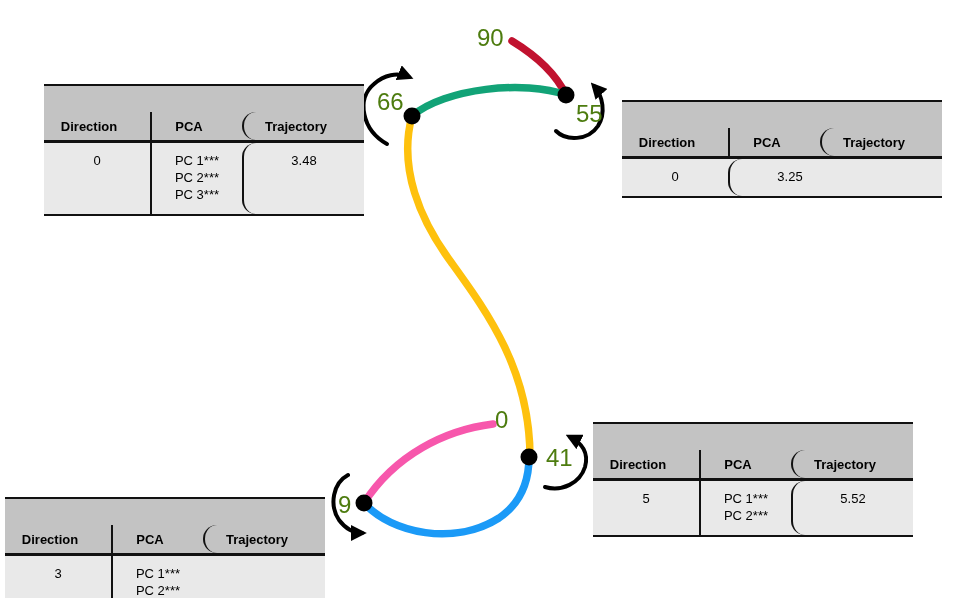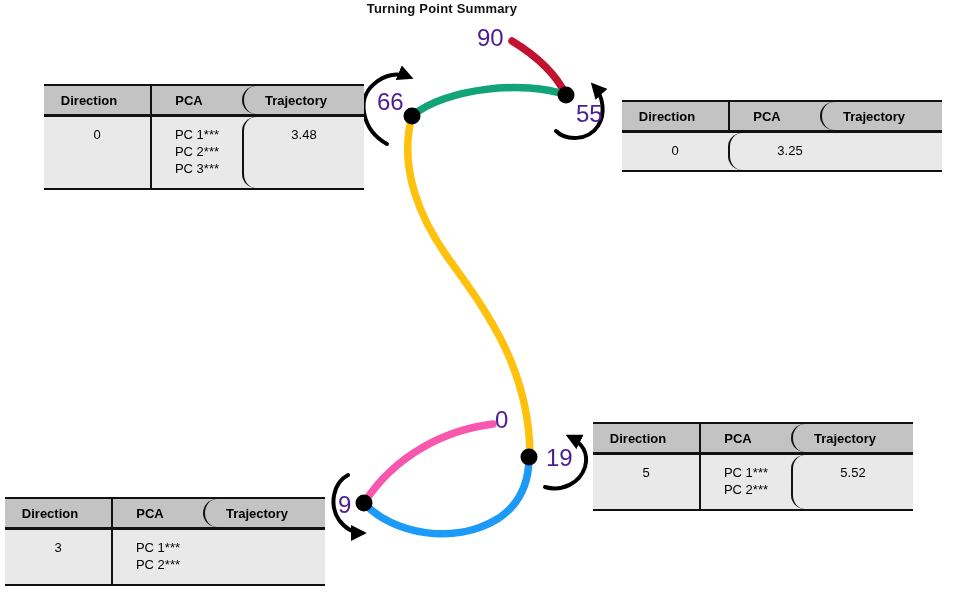--- a/index.html
+++ b/index.html
@@ -6,42 +6,41 @@
   #canvas{
     position:relative;width:960px;height:598px;background:#ffffff;overflow:hidden;
     font-family:"Liberation Sans", sans-serif;color:#000;
   }
   #figure-svg{position:absolute;left:0;top:0;z-index:1;}
   .fig-title{
     position:absolute;left:312px;top:1px;width:260px;text-align:center;
     font-size:13px;font-weight:bold;color:#111;z-index:3;letter-spacing:0.2px;
   }
   .pt-label{
-    position:absolute;color:#4c1d95;font-size:24px;line-height:1;z-index:2;
+    position:absolute;color:#4d7c0f;font-size:24px;line-height:1;z-index:2;
   }
   .tp-table{
     position:absolute;z-index:2;border-top:2px solid #111;font-size:13px;
   }
   .t-hdr{display:flex;background:#c3c3c3;border-bottom:3px solid #111;font-weight:bold;}
   .t-row{display:flex;background:#e9e9e9;border-bottom:2px solid #111;align-items:stretch;}
   .c{box-sizing:border-box;text-align:center;}
   .c1{width:106px;}
   .c2{width:92px;}
   .c3{width:122px;border-radius:14px;}
-  .t-hdr .c{padding:7px 16px 6px 0;}
+  .t-hdr .c{padding:7px 16px 6px 0;margin-top:26px;}
   .t-row .c{padding:9px 0 11px 0;line-height:17px;}
   .mid{border-left:2px solid #111;}
   .pca-cell span{display:block;}
 </style>
 </head>
 <body>
 
 <div id="canvas">
 
-  <div class="fig-title">Turning Point Summary</div>
 
   <svg id="figure-svg" width="960" height="598" viewBox="0 0 960 598">
     <defs>
       <marker id="ah" viewBox="0 0 10 10" refX="7" refY="5" markerWidth="4" markerHeight="4" orient="auto">
         <path d="M0,0 L10,5 L0,10 Z" fill="#000"></path>
       </marker>
     </defs>
 
     <path d="M 512 41 C 535 55, 556 74, 566 95" fill="none" stroke-width="7.5" stroke-linecap="round" stroke="#c1122f"></path>
 
@@ -64,21 +63,21 @@
     <circle cx="412" cy="116" r="8.5" fill="#000000"></circle>
     <circle cx="566" cy="95" r="8.5" fill="#000000"></circle>
     <circle cx="364" cy="503" r="8.5" fill="#000000"></circle>
     <circle cx="529" cy="457" r="8.5" fill="#000000"></circle>
   </svg>
 
   <div class="pt-label" style="left:477px;top:26px;">90</div>
   <div class="pt-label" style="left:377px;top:90px;">66</div>
   <div class="pt-label" style="left:576px;top:102px;">55</div>
   <div class="pt-label" style="left:495px;top:408px;">0</div>
-  <div class="pt-label" style="left:546px;top:446px;">19</div>
+  <div class="pt-label" style="left:546px;top:446px;">41</div>
   <div class="pt-label" style="left:338px;top:493px;">9</div>
 
   <div class="tp-table" style="left:44px;top:84px;">
     <div class="t-hdr">
       <div class="c c1">Direction</div>
       <div class="c c2 mid">PCA</div>
       <div class="c c3 mid">Trajectory</div>
     </div>
     <div class="t-row">
       <div class="c c1">0</div>

